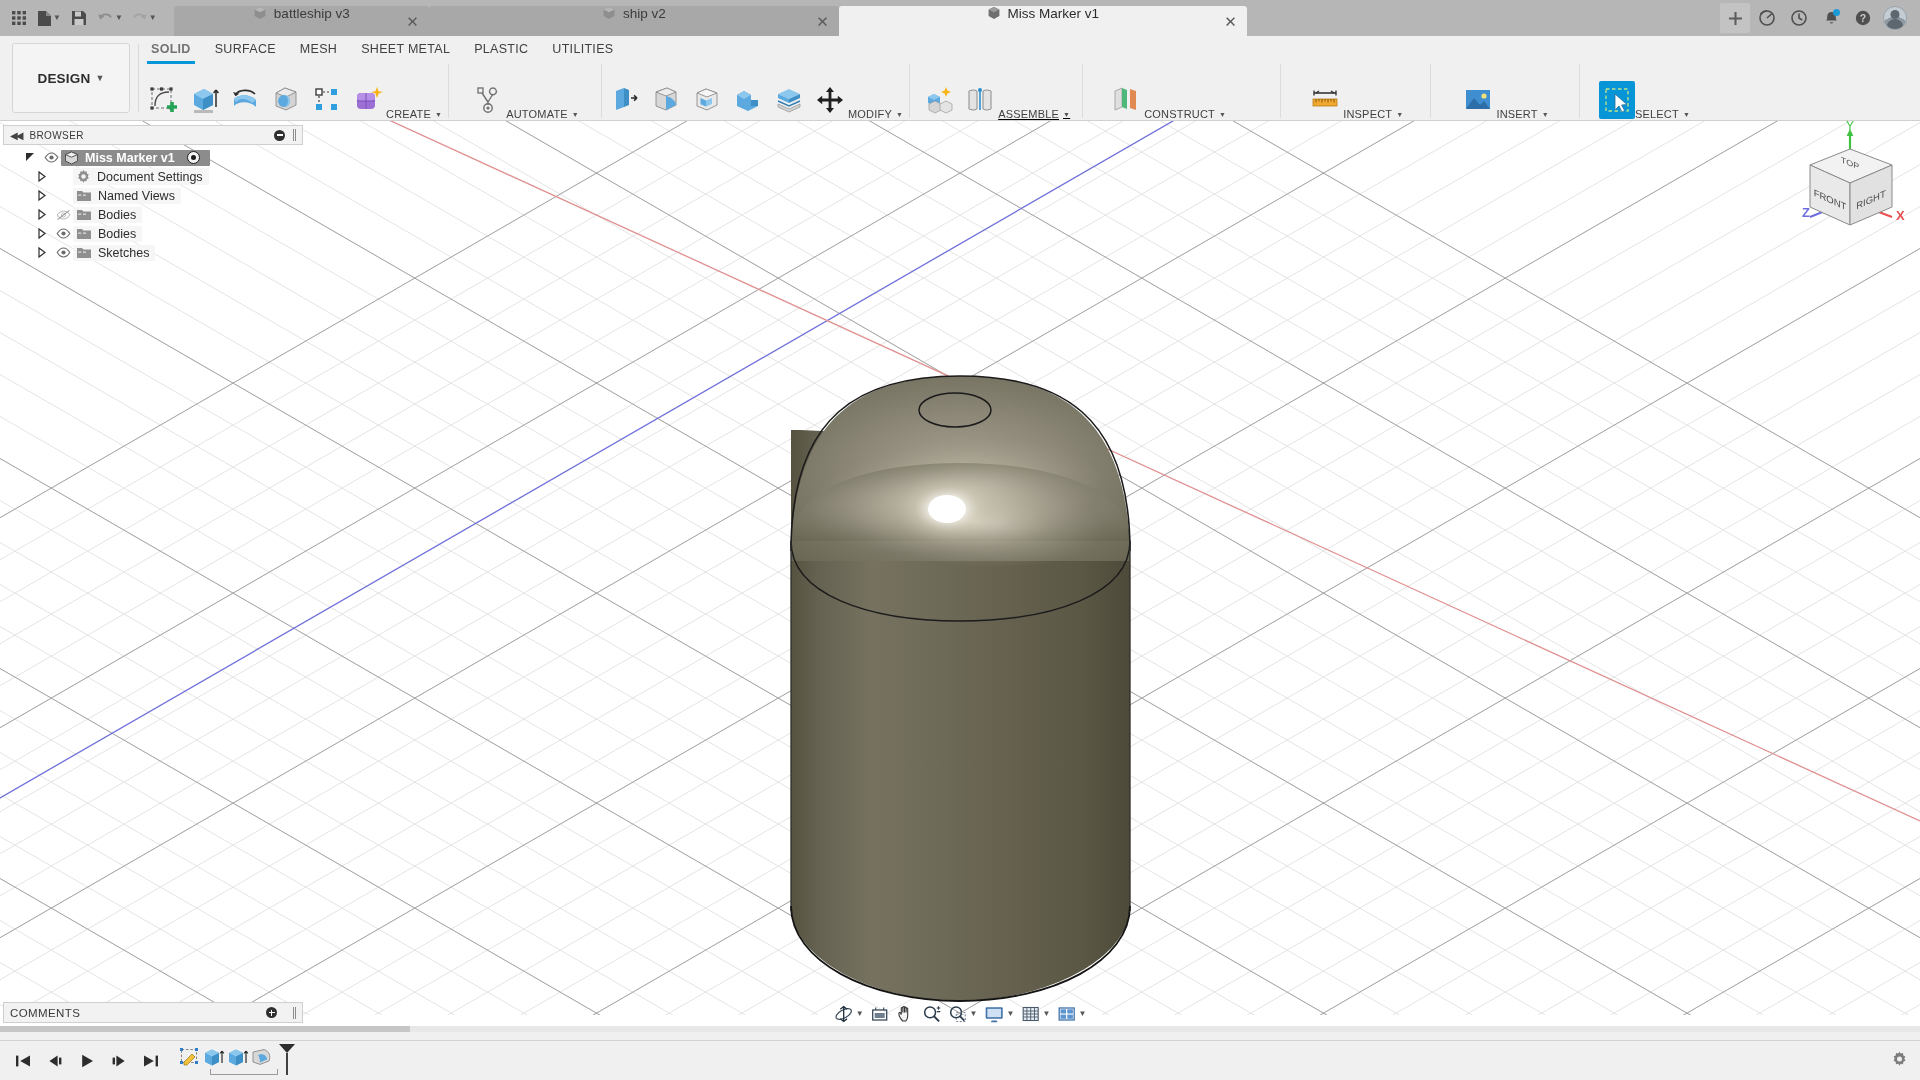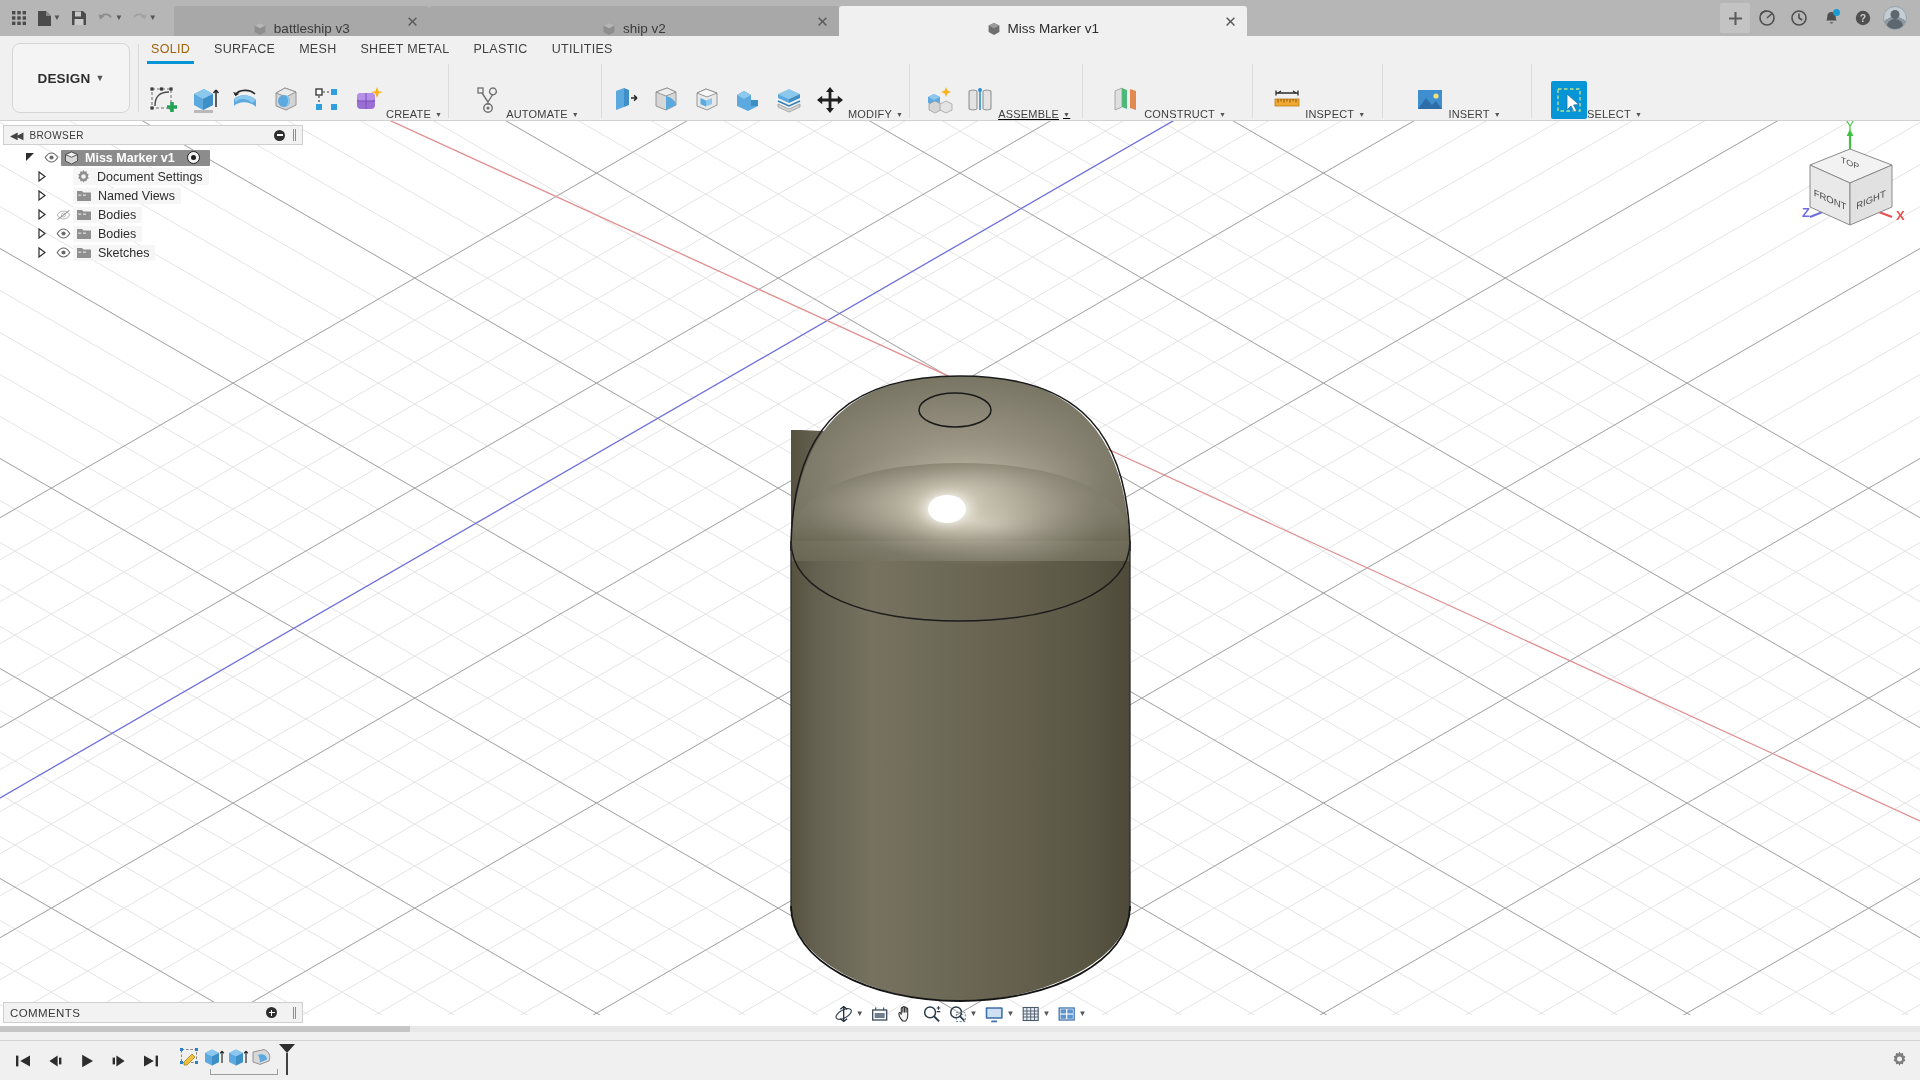--- a/index.html
+++ b/index.html
@@ -21,21 +21,21 @@
   .tb-left { display: flex; align-items: center; padding-left: 6px; gap: 2px; }
   .tb-btn {
     height: 30px; min-width: 26px; display: flex; align-items: center; justify-content: center;
     padding: 0 3px; border-radius: 2px;
   }
   .tb-caret { font-size: 8px; color: #555; margin-left: 1px; line-height: 1; }
 
   .tabstrip { display: flex; align-items: flex-end; height: 36px; margin-left: 14px; flex: 1; }
   .doctab {
     position: relative; height: 30px; align-self: flex-start; margin-top: 6px;
-    display: flex; align-items: flex-end; justify-content: center;
+    display: flex; align-items: flex-start; justify-content: center;
     background: #a8a8a8; color: #3b3b3b; font-size: 13.5px;
     border-top-left-radius: 3px; border-top-right-radius: 3px;
     padding: 0 14px; gap: 7px; min-width: 250px;
   }
   .doctab.active { background: #f0f0f0; color: #2c2c2c; }
   .doctab .tab-label { white-space: nowrap; }
   .doctab .tab-x {
     position: absolute; right: 10px; top: 50%; transform: translateY(-50%);
     font-size: 15px; color: #5a5a5a; line-height: 1; font-weight: 300;
   }
@@ -62,34 +62,34 @@
   }
 
   
   .ribbon {
     position: absolute; top: 36px; left: 0; width: 1920px; height: 85px;
     background: #f0f0f0; border-bottom: 1px solid #d0d0d0;
     display: flex; align-items: stretch;
   }
   .design-btn {
     width: 118px; margin: 7px 8px 7px 12px;
-    border: 1px solid #d6d6d6; background: #f4f4f4; border-radius: 8px;
+    border: 1px solid #d6d6d6; background: #f4f4f4; border-radius: 3px;
     display: flex; align-items: center; justify-content: center;
     font-size: 13.5px; font-weight: bold; color: #2d2d2d; letter-spacing: .2px;
   }
   .design-btn .tb-caret { font-size: 9px; margin-left: 5px; }
   .ribbon-sep { width: 1px; background: #d9d9d9; margin: 8px 0; }
 
   .ribbon-body { flex: 1; position: relative; }
   .ribtabs { position: absolute; top: 2px; left: 0; display: flex; height: 22px; }
   .ribtab {
     font-size: 12.5px; color: #3f3f3f; padding: 0 12px; letter-spacing: .3px;
     display: flex; align-items: center; position: relative; white-space: nowrap;
   }
-  .ribtab.active { color: #a16207; font-weight: normal; align-items: center; }
+  .ribtab.active { color: #737373; font-weight: bold; align-items: center; }
   .ribtab.active::after {
     content: ""; position: absolute; left: 8px; right: 8px; bottom: -4px; height: 3px; background: #0696d7;
   }
 
   .panels { position: absolute; top: 26px; left: 0; display: flex; align-items: flex-start; height: 58px; }
   .panel { display: flex; flex-direction: row; align-items: flex-end; padding: 0 6px; height: 58px; position: relative; }
   .panel + .panel::before {
     content: ""; position: absolute; left: 0; top: 2px; bottom: 2px; width: 1px; background: #dcdcdc;
   }
   .panel-icons { display: flex; align-items: flex-start; gap: 5px; height: 40px; padding-top: 1px; }
@@ -498,21 +498,21 @@
                 <path d="M19 4 L25 6 L25 25 L19 23 Z" fill="#e08a52"></path>
               </svg>
             </div>
           </div>
           <div class="panel-label">
             <span>CONSTRUCT</span>
             <span class="tb-caret">▼</span>
           </div>
         </div>
 
-        <div class="panel" style="padding:0 17px;">
+        <div class="panel" style="padding:0 27px;margin-left:28px;">
           <div class="panel-icons">
             <div class="tool">
               <svg width="30" height="30" viewBox="0 0 30 30">
                 <path d="M4 8 H26 M4 5.5 V10.5 M26 5.5 V10.5" stroke="#2b2b2b" stroke-width="1.3" fill="none"></path>
                 <path d="M6 8 l3 -2 M24 8 l-3 -2" stroke="#2b2b2b" stroke-width="1.3" fill="none"></path>
                 <rect x="3" y="14" width="24" height="7" fill="#f0a830" stroke="#b97d1a" stroke-width="0.8"></rect>
                 <g stroke="#7d5310" stroke-width="0.9">
                   <path d="M6 14 v3.5"></path>
                     <path d="M9 14 v2.4"></path>
                     <path d="M12 14 v3.5"></path>

